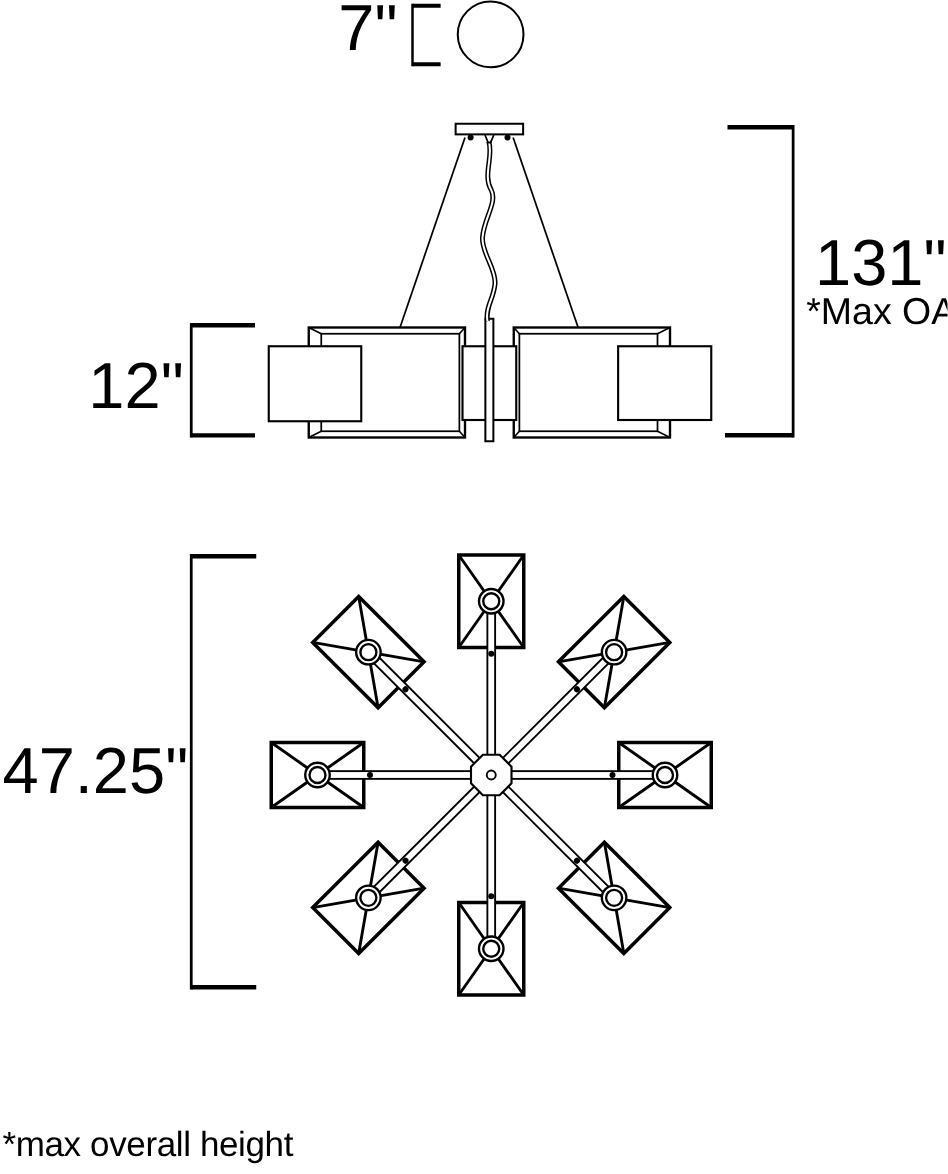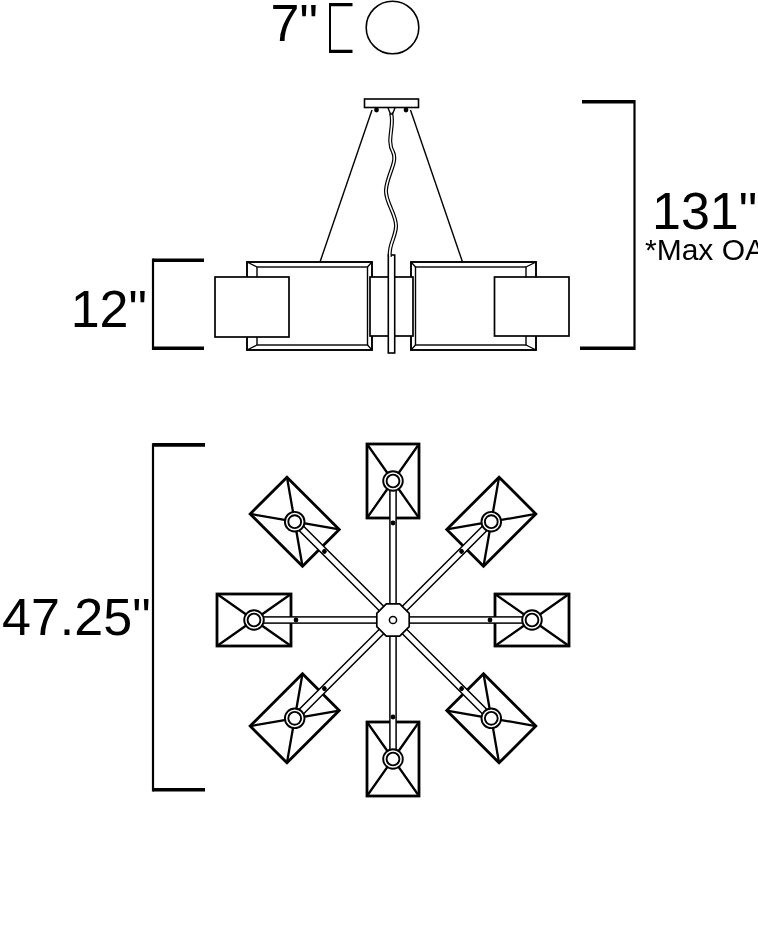--- a/index.html
+++ b/index.html
@@ -110,14 +110,15 @@
   <div class="dim-label right-align" style="left:230px; top:-3px; width:88px;">7"</div>
 
   <div class="dim-label" style="left:652px; top:185px;">131"</div>
 
   <div class="dim-note" style="left:645px; top:235px; font-size:30px;">*Max OA</div>
 
   <div class="dim-label right-align" style="left:59px; top:283px; width:88px;">12"</div>
 
   <div class="dim-label" style="left:2px; top:591px;">47.25"</div>
 
+  <div class="dim-note" style="left:2px; top:902px; font-size:28px; letter-spacing:-0.3px;">*max overall height</div>
 
 </div>
 
 </body></html>

